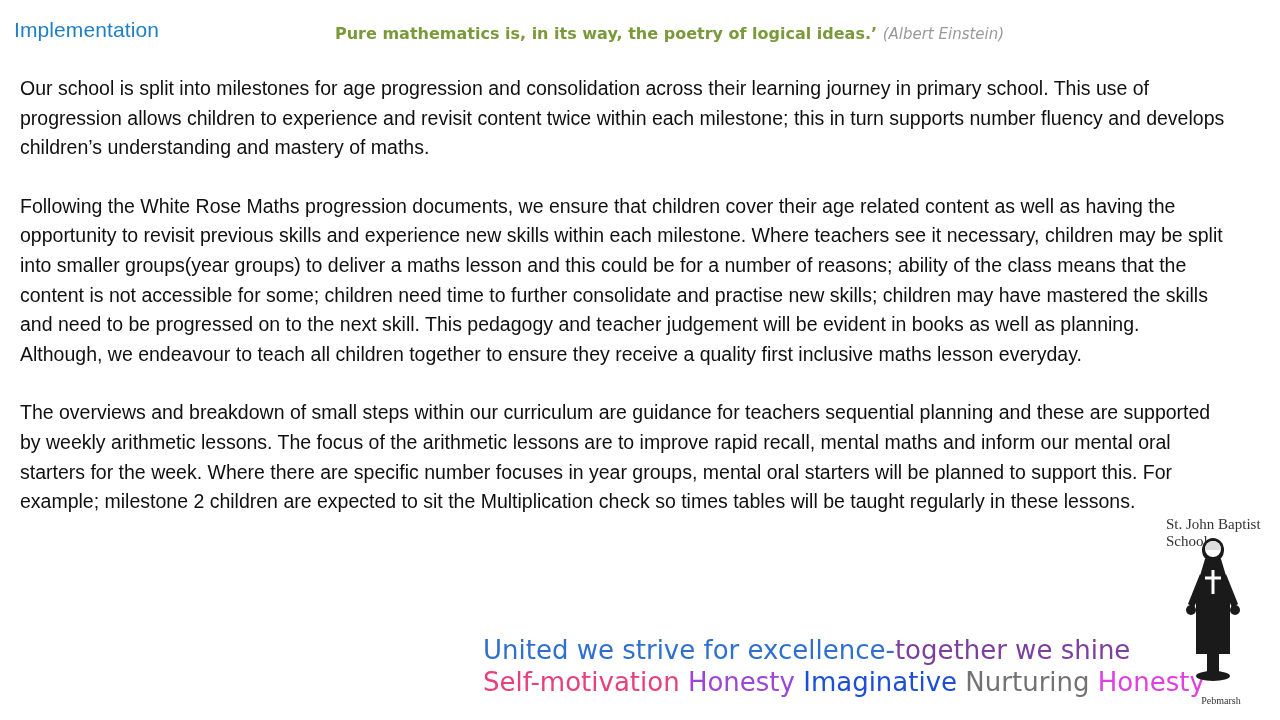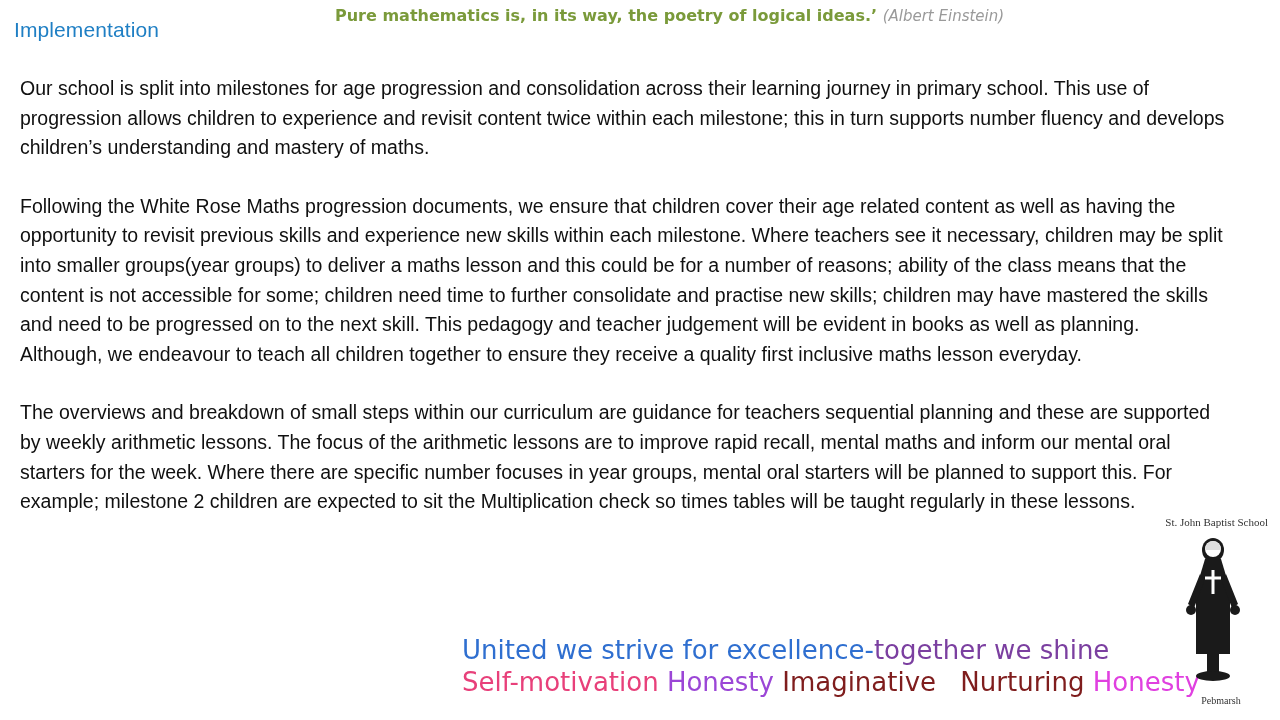--- a/index.html
+++ b/index.html
@@ -23,21 +23,21 @@
     position: absolute;
     left: 14px;
     top: 18px;
     font-size: 21px;
     color: #1f7fc4;
     letter-spacing: 0.1px;
   }
   .quote {
     position: absolute;
     left: 335px;
-    top: 6px;
+    top: 24px;
     width: 620px;
     font-size: 16px;
     font-weight: bold;
     color: #7a9a3a;
     font-family: "DejaVu Sans", sans-serif;
     white-space: nowrap;
   }
   .quote .attrib {
     color: #9a9a9a;
     font-style: italic;
@@ -55,57 +55,57 @@
     text-align: left;
   }
   .body-text p {
     margin: 0 0 29px 0;
   }
   .body-text p:last-child {
     margin-bottom: 0;
   }
   .strapline {
     position: absolute;
-    left: 462px;
+    left: 483px;
     top: 634px;
     width: 700px;
   }
   .strapline-line1 {
     font-size: 26px;
     font-family: "DejaVu Sans", sans-serif;
     white-space: nowrap;
     line-height: 32px;
   }
   .strapline-line2 {
     font-size: 26px;
     font-family: "DejaVu Sans", sans-serif;
     white-space: nowrap;
     line-height: 32px;
   }
   .w-united { color: #2f6fd0; }
   .w-together { color: #7b3fa0; }
   .w-self { color: #e8407a; }
   .w-honesty { color: #9b46d6; }
-  .w-imaginative { color: #7f1d1d; }
-  .w-nurturing { color: #7f1d1d; margin-left: 16px; }
+  .w-imaginative { color: #1d4ed8; }
+  .w-nurturing { color: #737373; }
   .w-empathy { color: #e040e0; }
   .logo {
     position: absolute;
     left: 1158px;
     top: 512px;
     width: 110px;
     height: 200px;
   }
   .logo-arc-top {
     position: absolute;
-    left: 0;
+    left: 8px;
     top: 4px;
     width: 110px;
-    text-align: right;
-    font-size: 11px;
+    text-align: left;
+    font-size: 15px;
     color: #333;
     font-family: "Liberation Serif", serif;
   }
   .logo-bottom {
     position: absolute;
     left: 8px;
     bottom: 6px;
     width: 110px;
     text-align: center;
     font-size: 10px;

